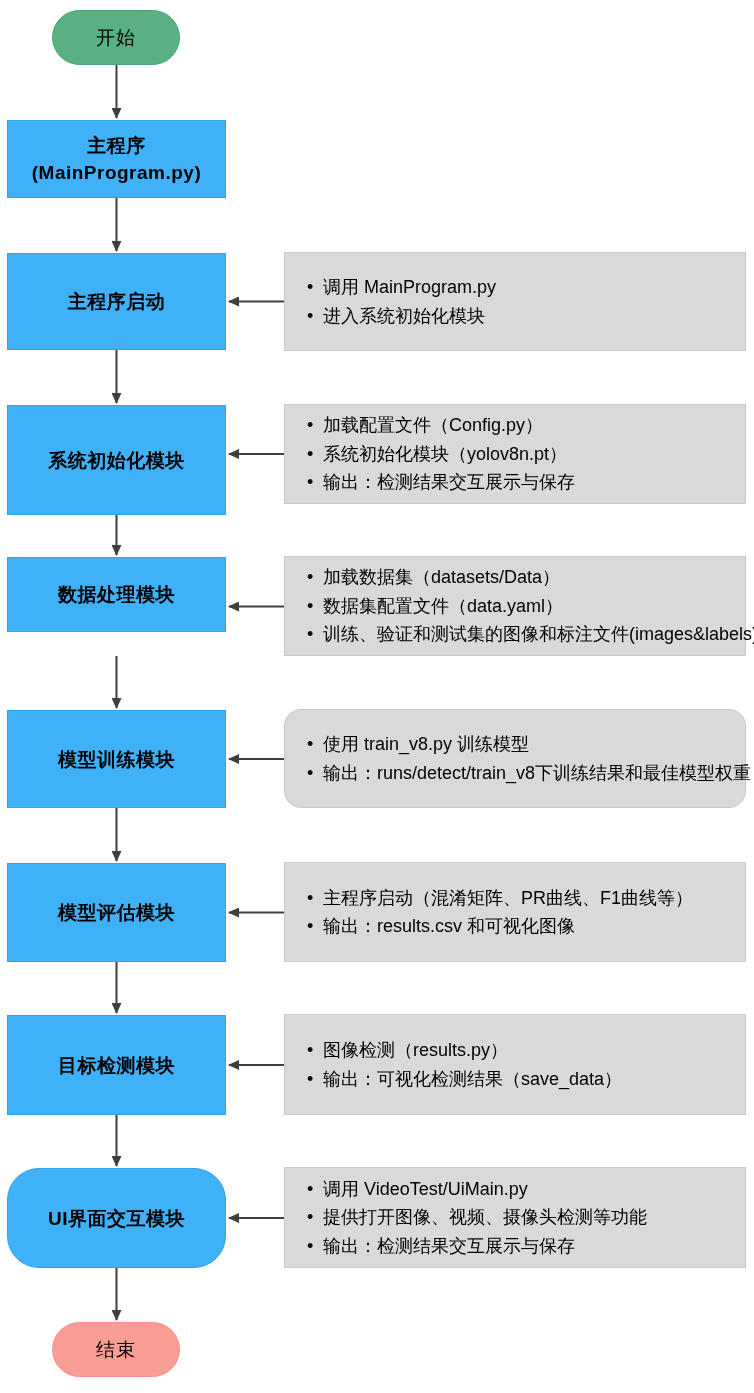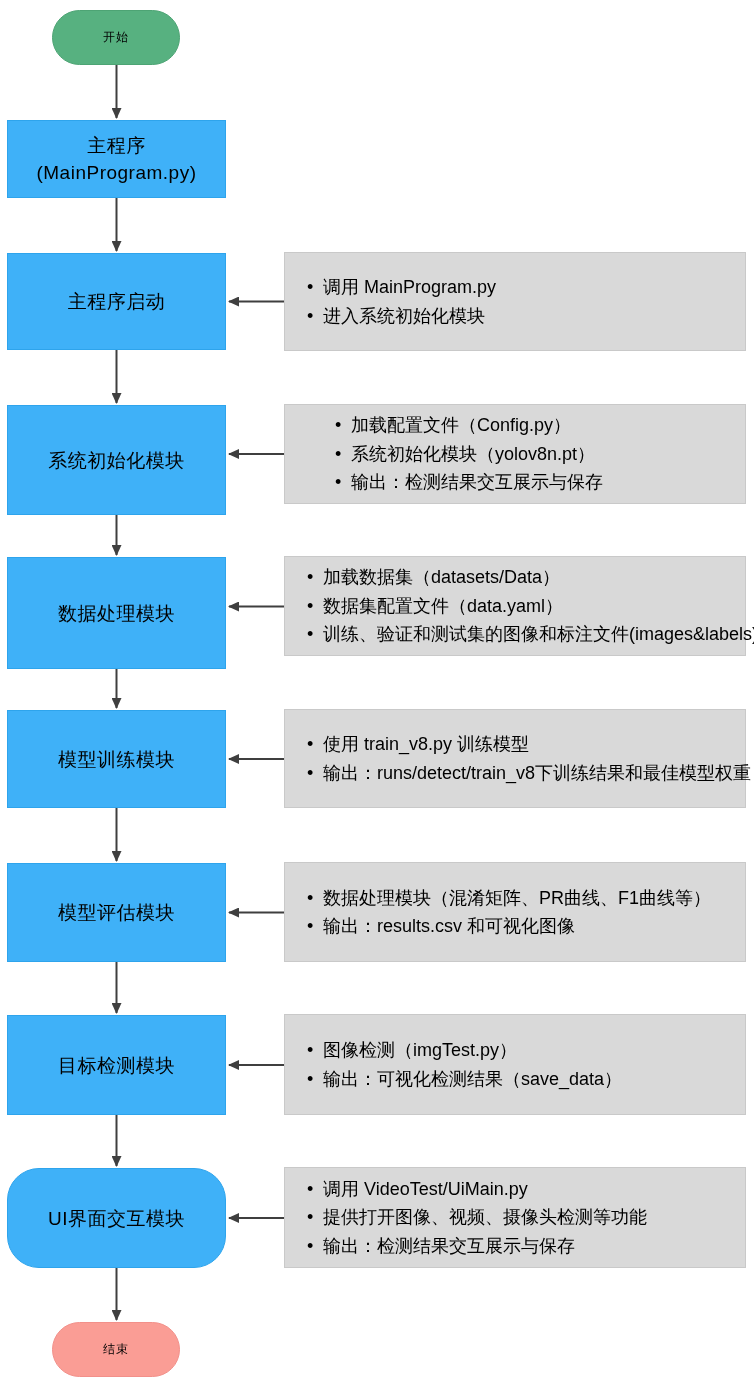--- a/index.html
+++ b/index.html
@@ -21,21 +21,21 @@
   }
 
   .terminal {
     position: absolute;
     width: 128px;
     height: 55px;
     border-radius: 28px;
     display: flex;
     align-items: center;
     justify-content: center;
-    font-size: 12px;
+    font-size: 19px;
     z-index: 2;
     letter-spacing: 1px;
   }
   .terminal.start { left: 52px; top: 10px;  background: #57B180; border: 1px solid #4DA474; box-sizing: border-box; }
   .terminal.end   { left: 52px; top: 1322px; background: #FA9D95; border: 1px solid #F2908A; box-sizing: border-box; font-family: Liberation Serif, serif; }
 
   .step {
     position: absolute;
     left: 7px;
     width: 219px;
@@ -44,20 +44,21 @@
     box-sizing: border-box;
     display: flex;
     flex-direction: column;
     align-items: center;
     justify-content: center;
     text-align: center;
     font-size: 19px;
     line-height: 27px;
     z-index: 2;
     letter-spacing: 0.5px;
+    font-weight: bold;
   }
 
   .note {
     position: absolute;
     left: 284px;
     width: 462px;
     background: #D9D9D9;
     border: 1px solid #C9C9C9;
     box-sizing: border-box;
     display: flex;
@@ -125,21 +126,21 @@
   <div class="step" style="top:120px;height:78px;">
     <span>主程序</span>
     <span>(MainProgram.py)</span>
   </div>
   <div class="step" style="top:253px;height:97px;">
     <span>主程序启动</span>
   </div>
   <div class="step" style="top:405px;height:110px;">
     <span>系统初始化模块</span>
   </div>
-  <div class="step" style="top:557px;height:112px;">
+  <div class="step" style="top:557px;height:75px;">
     <span>数据处理模块</span>
   </div>
   <div class="step" style="top:710px;height:98px;">
     <span>模型训练模块</span>
   </div>
   <div class="step" style="top:863px;height:99px;">
     <span>模型评估模块</span>
   </div>
   <div class="step" style="top:1015px;height:100px;">
     <span>目标检测模块</span>
@@ -147,49 +148,49 @@
   <div class="step" style="top:1168px;height:100px;border-radius:32px;">
     <span>UI界面交互模块</span>
   </div>
 
   <div class="note" style="top:252px;height:99px;">
     <ul>
       <li>调用 MainProgram.py</li>
       <li>进入系统初始化模块</li>
     </ul>
   </div>
-  <div class="note" style="top:404px;height:100px;padding-left:28px;">
+  <div class="note" style="top:404px;height:100px;">
     <ul>
       <li>加载配置文件（Config.py）</li>
       <li>系统初始化模块（yolov8n.pt）</li>
       <li>输出：检测结果交互展示与保存</li>
     </ul>
   </div>
   <div class="note" style="top:556px;height:100px;">
     <ul>
       <li>加载数据集（datasets/Data）</li>
       <li>数据集配置文件（data.yaml）</li>
       <li>训练、验证和测试集的图像和标注文件(images&amp;labels)</li>
     </ul>
   </div>
-  <div class="note" style="top:709px;height:99px;">
+  <div class="note" style="top:709px;height:99px;border-radius:17px;">
     <ul>
       <li>使用 train_v8.py 训练模型</li>
       <li>输出：runs/detect/train_v8下训练结果和最佳模型权重</li>
     </ul>
   </div>
   <div class="note" style="top:862px;height:100px;">
     <ul>
-      <li>数据处理模块（混淆矩阵、PR曲线、F1曲线等）</li>
+      <li>主程序启动（混淆矩阵、PR曲线、F1曲线等）</li>
       <li>输出：results.csv 和可视化图像</li>
     </ul>
   </div>
   <div class="note" style="top:1014px;height:101px;">
     <ul>
-      <li>图像检测（imgTest.py）</li>
+      <li>图像检测（results.py）</li>
       <li>输出：可视化检测结果（save_data）</li>
     </ul>
   </div>
   <div class="note" style="top:1167px;height:101px;">
     <ul>
       <li>调用 VideoTest/UiMain.py</li>
       <li>提供打开图像、视频、摄像头检测等功能</li>
       <li>输出：检测结果交互展示与保存</li>
     </ul>
   </div>

